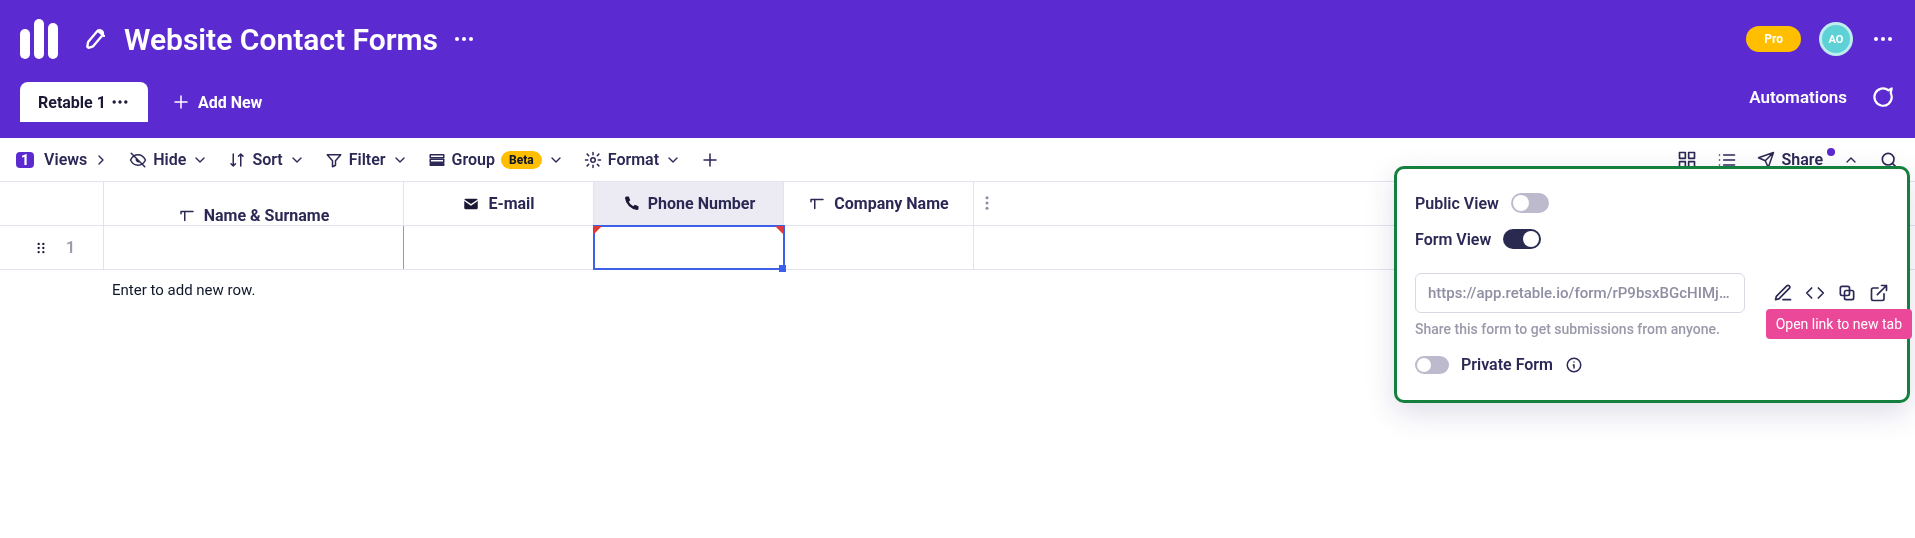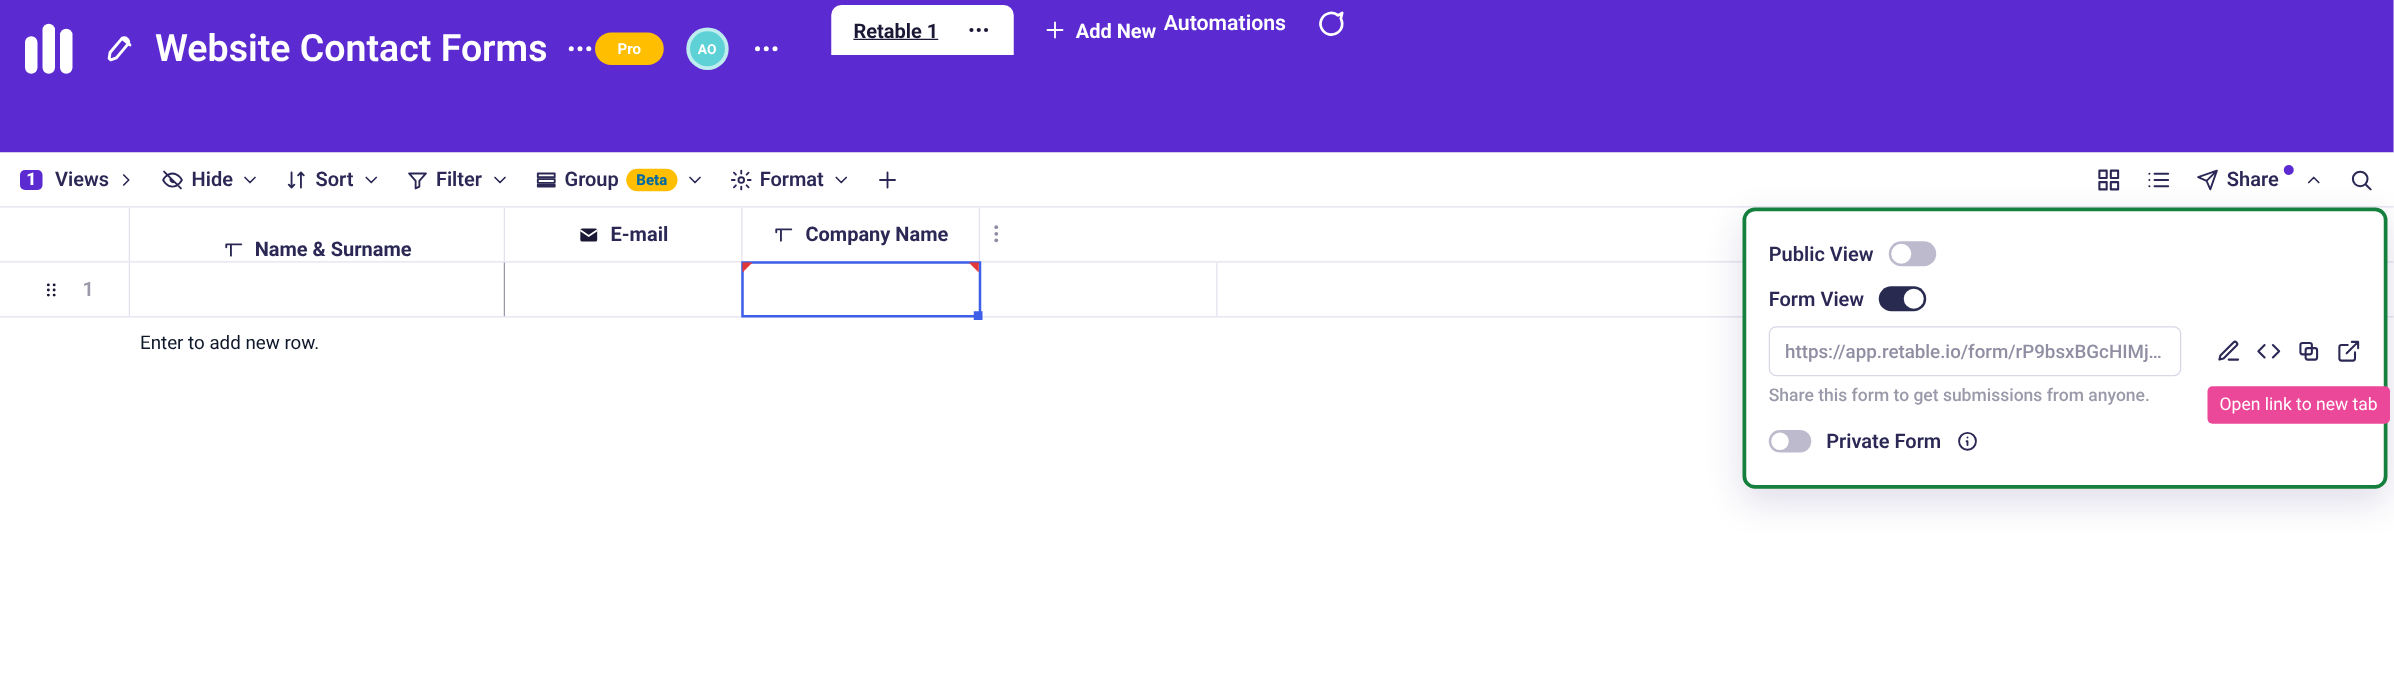--- a/index.html
+++ b/index.html
@@ -8,24 +8,24 @@
     font-family: -apple-system, BlinkMacSystemFont, "Segoe UI", Roboto, sans-serif;
     background: #fff;
     color: #1b1836;
     overflow: hidden;
   }
 
   
   .header {
     background: #5b2bd1;
     color: #fff;
-    height: 122px;
+    height: 138px;
     width: 100%;
     display: flex;
-    flex-direction: row;
+    flex-direction: column;
   }
   .header-top {
     display: flex;
     align-items: center;
     padding: 0 20px;
     height: 78px;
   }
   .logo {
     display: flex;
     align-items: center;
@@ -95,22 +95,21 @@
   }
   .tab {
     background: #fff;
     color: #1b1836;
     padding: 10px 18px 10px 18px;
     border-radius: 8px 8px 0 0;
     font-weight: 700;
     font-size: 16px;
     display: flex;
     align-items: center;
-    gap: 22px;
-    text-decoration: underline;
+    gap: 4px;
   }
   .tab-menu { color:#1b1836; }
   .add-new {
     color: #fff;
     font-weight: 700;
     font-size: 16px;
     display: flex;
     align-items: center;
     gap: 8px;
     padding: 10px 6px;
@@ -152,21 +151,21 @@
   .tb-item {
     display: inline-flex;
     align-items: center;
     gap: 6px;
     padding: 4px 8px;
     border-radius: 6px;
     white-space: nowrap;
   }
   .beta {
     background: #ffbf00;
-    color: #0369a1;
+    color: #0f172a;
     font-size: 12px;
     font-weight: 800;
     padding: 2px 8px;
     border-radius: 10px;
   }
   .toolbar-spacer { flex: 1; }
   .share-dot {
     width: 8px; height: 8px; border-radius: 50%;
     background: #5b2bd1;
     position: relative;
@@ -299,21 +298,21 @@
   .toggle.off { background: #bdbacd; }
   .toggle.off .knob { left: 2px; }
 
   .toggle.small { width: 34px; height: 18px; }
   .toggle.small .knob { width:14px; height:14px; top:2px; }
 
   .link-row {
     display: flex;
     align-items: center;
     gap: 28px;
-    margin-top: 4px;
+    margin-top: 16px;
   }
   .link-box {
     flex: 1;
     border: 1px solid #d9d6e6;
     border-radius: 6px;
     padding: 10px 12px;
     color: #8f8ea2;
     font-size: 15px;
     font-weight: 500;
     overflow: hidden;
@@ -519,20 +518,26 @@
       </svg>
     <span>Name &amp; Surname</span>
   </div>
   <div class="col">
     <svg width="18" height="18" viewBox="0 0 24 24">
         <rect x="3" y="5" width="18" height="14" rx="2" fill="#1b1836"></rect>
         <path d="M3 7l9 6 9-6" stroke="#fff" stroke-width="2" fill="none"></path>
       </svg>
     <span>E-mail</span>
   </div>
+  <div class="col active">
+    <svg width="18" height="18" viewBox="0 0 24 24">
+        <path fill="#1b1836" d="M6 2h3l2 5-2 2a12 12 0 0 0 6 6l2-2 5 2v3a2 2 0 0 1-2 2A18 18 0 0 1 4 4a2 2 0 0 1 2-2z"></path>
+      </svg>
+    <span>Phone Number</span>
+  </div>
   <div class="col">
     <svg width="18" height="18" viewBox="0 0 24 24">
         <path class="ic" d="M4 6h16M9 6v12M4 6v3"></path>
       </svg>
     <span>Company Name</span>
   </div>
 
   <div class="col-trail">
     <svg class="vdots" style="margin-left:4px;margin-top:12px" width="18" height="18" viewBox="0 0 24 24">
         <circle cx="12" cy="5" r="2" fill="#8e8ca3"></circle>

